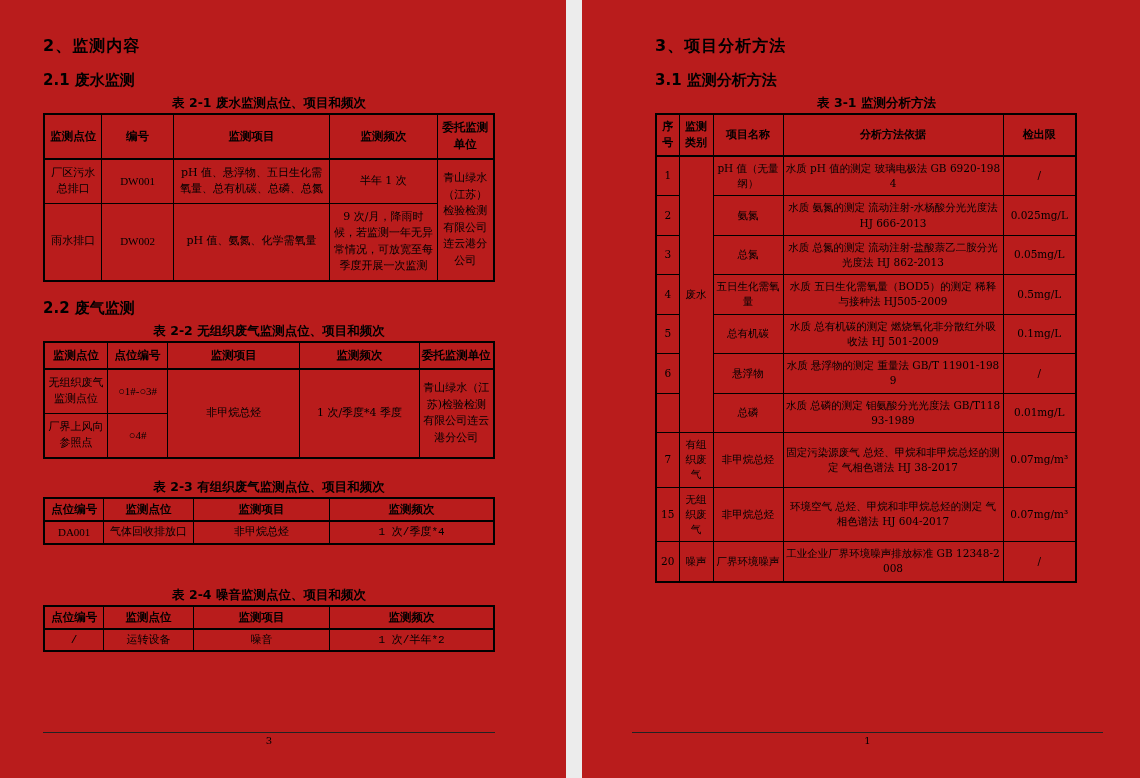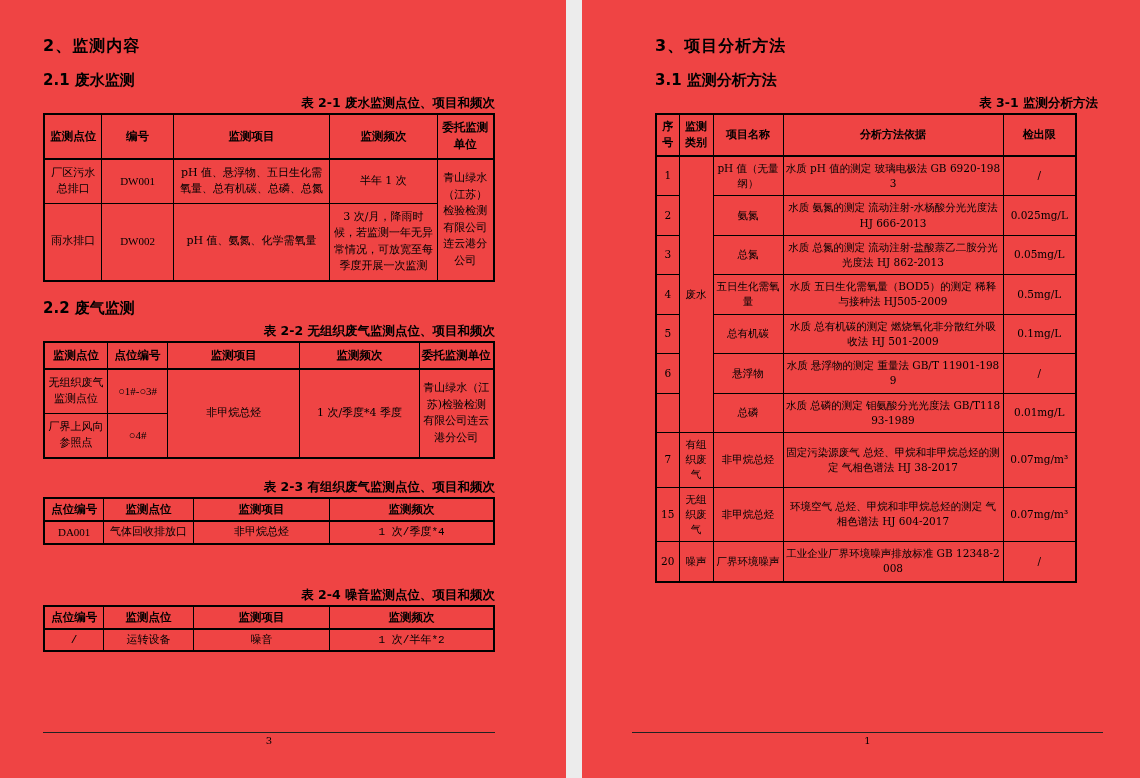--- a/index.html
+++ b/index.html
@@ -4,21 +4,21 @@
 <style>
   * { margin: 0; padding: 0; box-sizing: border-box; }
   html, body { width: 1140px; height: 778px; overflow: hidden; }
   body {
     background: #ececec;
     font-family: "DejaVu Sans", "Liberation Sans", sans-serif;
     color: #000;
   }
   .spread { display: flex; width: 1140px; height: 778px; }
   .page {
-    background: #ef4444;
+    background: #b91c1c;
     height: 778px;
     position: relative;
     flex: 0 0 auto;
   }
   .page-left  { width: 566px; padding: 36px 71px 0 43px; }
   .gutter     { width: 16px; height: 778px; background: #ececec; flex: 0 0 auto; }
   .page-right { width: 558px; padding: 36px 42px 0 73px; }
 
   .doc-title {
     font-size: 16px;
@@ -28,21 +28,21 @@
   }
   .sec-heading {
     font-size: 15px;
     font-weight: bold;
     margin-top: 12px;
     margin-bottom: 5px;
   }
   .table-caption {
     font-size: 12.5px;
     font-weight: bold;
-    text-align: right;
+    text-align: center;
     margin-top: 4px;
     margin-bottom: 1px;
   }
   .caption-gap-md { margin-top: 20px; }
   .caption-gap-lg { margin-top: 42px; }
 
   table.doc-table {
     table-layout: fixed;
     border-collapse: collapse;
     border: 2px solid #000;
@@ -119,21 +119,21 @@
             <td>厂区污水总排口</td>
             <td class="mono">DW001</td>
             <td>pH 值、悬浮物、五日生化需氧量、总有机碳、总磷、总氮</td>
             <td>半年 1 次</td>
             <td rowspan="2">青山绿水（江苏）检验检测有限公司连云港分公司</td>
           </tr>
           <tr>
             <td>雨水排口</td>
             <td class="mono">DW002</td>
             <td>pH 值、氨氮、化学需氧量</td>
-            <td>3 次/月，降雨时候，若监测一年无异常情况，可放宽至每季度开展一次监测</td>
+            <td>9 次/月，降雨时候，若监测一年无异常情况，可放宽至每季度开展一次监测</td>
           </tr>
         </tbody>
       </table>
 
     <div class="sec-heading" style="margin-top:17px">2.2 废气监测</div>
     <div class="table-caption">表 2-2  无组织废气监测点位、项目和频次</div>
     <table class="doc-table t-left">
         <colgroup>
           <col style="width: 64px;">
           <col style="width: 60px;">
@@ -245,21 +245,21 @@
             <th>项目名称</th>
             <th>分析方法依据</th>
             <th>检出限</th>
           </tr>
         </thead>
         <tbody>
           <tr>
             <td>1</td>
             <td rowspan="7">废水</td>
             <td>pH 值（无量纲）</td>
-            <td>水质 pH 值的测定 玻璃电极法 GB 6920-1983</td>
+            <td>水质 pH 值的测定 玻璃电极法 GB 6920-1984</td>
             <td>/</td>
           </tr>
           <tr>
             <td>2</td>
             <td>氨氮</td>
             <td>水质 氨氮的测定 流动注射-水杨酸分光光度法 HJ 666-2013</td>
             <td>0.025mg/L</td>
           </tr>
           <tr>
             <td>3</td>

